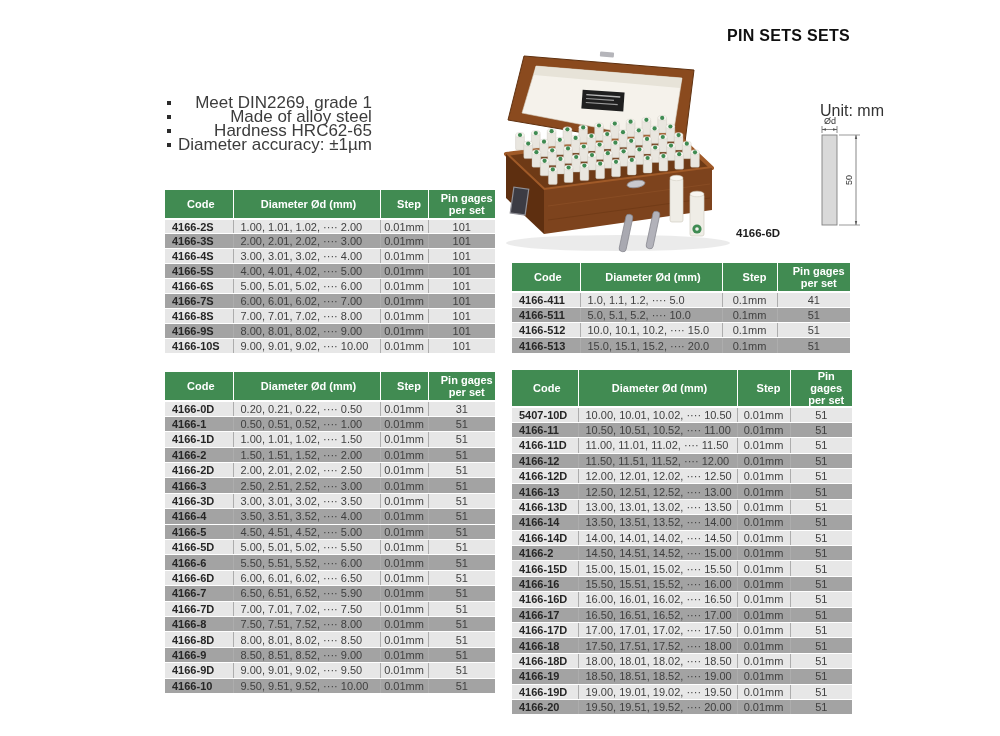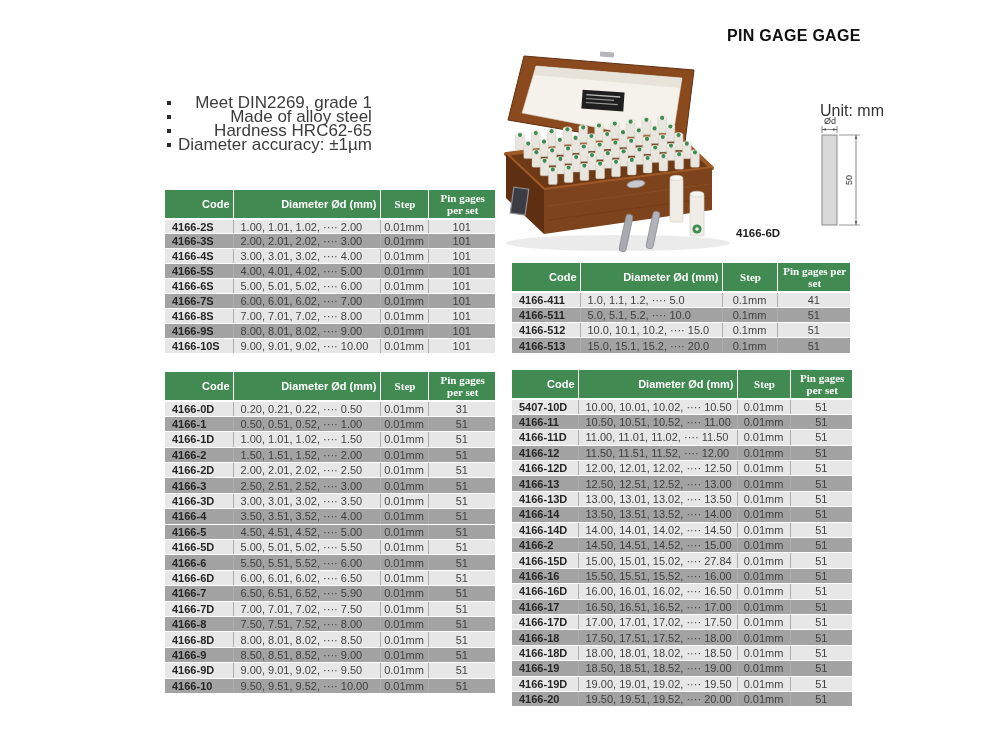--- a/index.html
+++ b/index.html
@@ -22,26 +22,26 @@
   .features li{
     position:relative;font-size:17px;line-height:14px;color:#3c3c3c;padding-left:11px;text-align:right;
   }
   .features li::before{
     content:"";position:absolute;left:0;top:5px;width:4px;height:4px;background:#2b2b2b;
   }
   
   table.gage{border-collapse:collapse;table-layout:fixed;position:absolute;}
   table.gage th{
     background:var(--green);color:#fff;font-size:11px;font-weight:bold;
-    text-align:right;vertical-align:middle;line-height:12px;
+    text-align:center;vertical-align:middle;line-height:12px;
     padding:0 3px 0 7px;height:29px;box-sizing:border-box;
     border-left:1px solid #fff;border-bottom:2px solid #fff;
   }
   table.gage th:first-child{border-left:none;}
-  table.gage th.center{text-align:center;padding-left:4px;padding-right:2px;font-family:Liberation Serif, serif;}
+  table.gage th.center{text-align:center;padding-left:12px;padding-right:2px;}
   table.gage td{
     font-size:11px;color:#3f3f3f;vertical-align:middle;
     padding:0 3px 0 7px;box-sizing:border-box;
     border-left:1px solid #adadad;border-bottom:1px solid #fff;
     white-space:nowrap;overflow:hidden;
   }
   table.gage td:first-child{border-left:none;font-weight:bold;color:#262626;}
   table.gage td.center{text-align:center;padding-left:2px;padding-right:2px;}
   tr.odd{background:var(--stripe);}
   tr.even{background:#a3a3a3;}
@@ -54,21 +54,21 @@
   .photo-caption{position:absolute;left:736px;top:227px;font-size:11.5px;font-weight:bold;color:#1d1d1d;}
   .unit-label{position:absolute;left:820px;top:102px;font-size:16px;color:#333;}
   .diagram{position:absolute;left:812px;top:114px;width:90px;height:126px;}
   .dim-text{font-size:9px;fill:#333;font-family:"Liberation Sans", sans-serif;}
 </style>
 </head>
 <body>
 
 <div class="page">
 
-  <div class="page-title">PIN GAGE GAGE</div>
+  <div class="page-title">PIN SETS SETS</div>
 
   <ul class="features">
     <li>Meet DIN2269, grade 1</li>
     <li>Made of alloy steel</li>
     <li>Hardness HRC62-65</li>
     <li>Diameter accuracy: ±1µm</li>
   </ul>
 
   <svg class="photo" viewBox="0 0 232 218">
     <ellipse cx="120" cy="205" rx="112" ry="8" fill="rgba(0,0,0,0.08)"></ellipse>
@@ -646,21 +646,21 @@
 
     <tr class="even">
       <td>4166-2</td>
       <td>14.50, 14.51, 14.52, ···· 15.00</td>
       <td class="center">0.01mm</td>
       <td class="center">51</td>
     </tr>
 
     <tr class="odd">
       <td>4166-15D</td>
-      <td>15.00, 15.01, 15.02, ···· 27.84</td>
+      <td>15.00, 15.01, 15.02, ···· 15.50</td>
       <td class="center">0.01mm</td>
       <td class="center">51</td>
     </tr>
 
     <tr class="even">
       <td>4166-16</td>
       <td>15.50, 15.51, 15.52, ···· 16.00</td>
       <td class="center">0.01mm</td>
       <td class="center">51</td>
     </tr>

